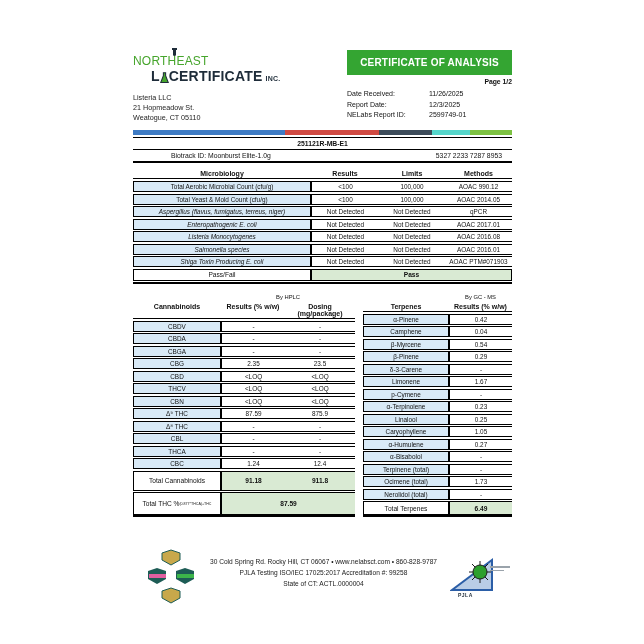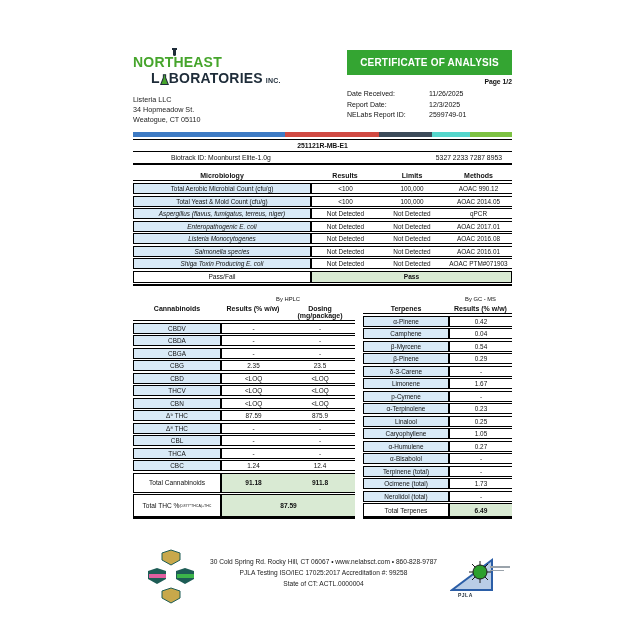--- a/index.html
+++ b/index.html
@@ -4,21 +4,21 @@
 <style>
   * { margin:0; padding:0; box-sizing:border-box; }
   html,body { background:#ffffff; }
   body { font-family:"Liberation Sans", sans-serif; color:#111; }
   .page { position:relative; width:644px; height:644px; background:#fff; overflow:hidden; }
   .content { position:absolute; left:133px; top:50px; width:379px; }
 
   
   .header { display:flex; justify-content:space-between; }
   .logo-block { padding-top:4px; }
-  .logo-l1 { font-size:14px; font-weight:bold; color:var(--logo_green); letter-spacing:.2px; position:relative; }
+  .logo-l1 { font-size:12px; font-weight:normal; color:var(--logo_green); letter-spacing:.2px; position:relative; }
   .tube { position:absolute; left:40px; top:-6px; width:3px; height:8px; background:var(--navy); border-radius:0 0 2px 2px; }
   .tube:before { content:""; position:absolute; left:-1px; top:0; width:5px; height:1.5px; background:var(--navy); }
   .logo-l2 { font-size:14px; font-weight:bold; color:var(--navy); margin-left:18px; letter-spacing:.2px; display:flex; align-items:flex-end; }
   .logo-inc { font-size:7px; font-weight:bold; color:var(--navy); margin-left:3px; padding-bottom:2px; }
   .client { margin-top:9px; font-size:7.2px; line-height:10px; color:#222; }
   .head-right { width:165px; }
   .banner { background:var(--banner_green); color:#fff; font-size:10px; font-weight:bold; text-align:center; padding:7px 0; letter-spacing:.2px; }
   .page-label { text-align:right; font-size:6.8px; font-weight:bold; margin-top:3px; }
   .meta { margin-top:4px; font-size:7px; line-height:10.5px; }
   .meta-row { display:flex; }
@@ -91,26 +91,26 @@
       <div class="logo-block">
         <div class="logo-l1">
           <span>NORTHEAST</span>
           <span class="tube"></span>
         </div>
         <div class="logo-l2">
           <span>L</span>
           <svg width="9" height="12" viewBox="0 0 12 16">
             <path d="M4.5 1 L4.5 5 L1 14 L11 14 L7.5 5 L7.5 1 Z" fill="#46a52c" stroke="#1e2c39" stroke-width="1.4"></path>
           </svg>
-          <span>BORATORIES</span>
+          <span>CERTIFICATE</span>
           <span class="logo-inc">INC.</span>
         </div>
         <div class="client">
           <div>Listeria LLC</div>
-          <div>34 Hopmeadow St.</div>
+          <div>21 Hopmeadow St.</div>
           <div>Weatogue, CT 05110</div>
         </div>
       </div>
       <div class="head-right">
         <div class="banner">CERTIFICATE OF ANALYSIS</div>
         <div class="page-label">Page 1/2</div>
         <div class="meta">
 
             <div class="meta-row">
               <div class="meta-label">Date Received:</div>

